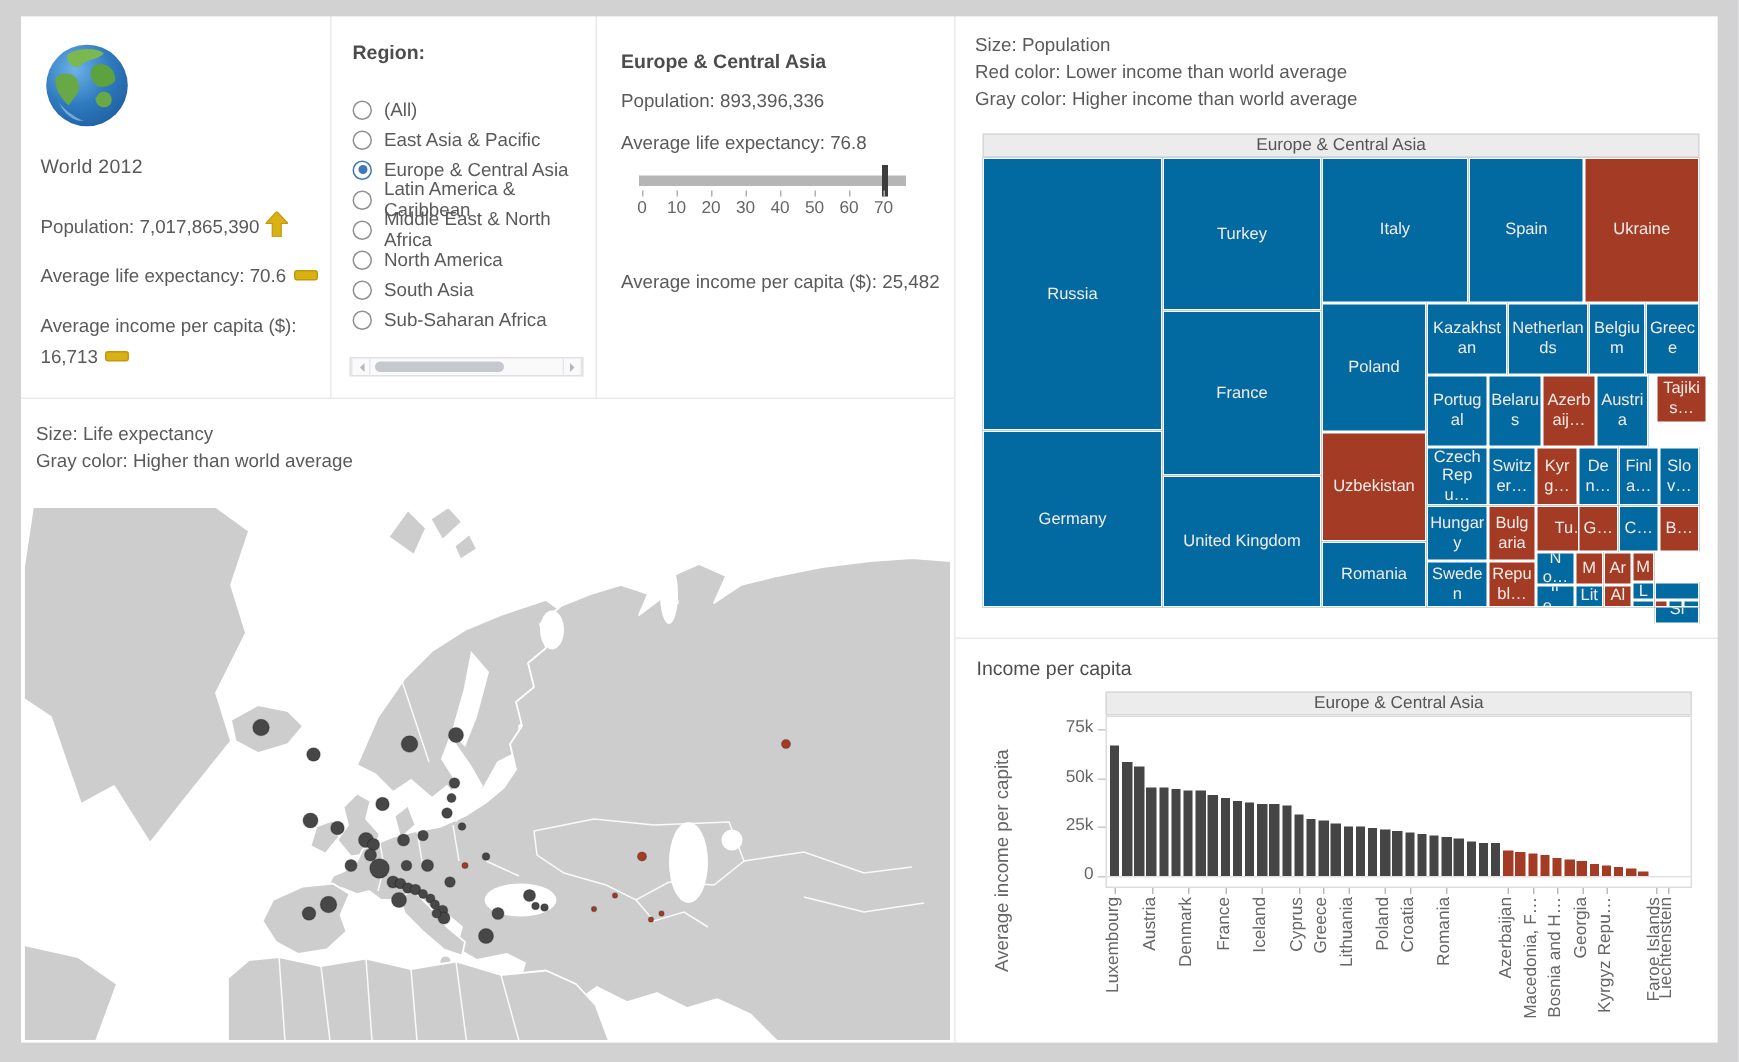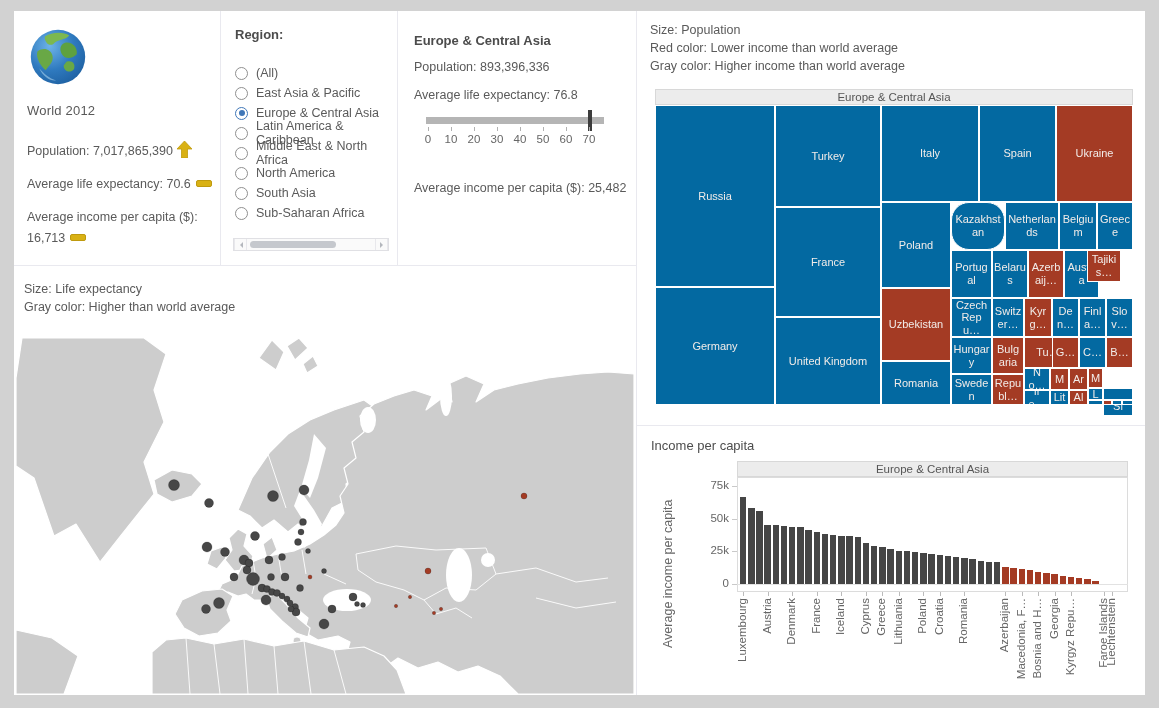--- a/index.html
+++ b/index.html
@@ -210,29 +210,29 @@
         <div class="cell g" style="left: 0px; top: 182px; width: 120px; height: 118px;">Germany</div>
         <div class="cell g" style="left: 120px; top: 0px; width: 106px; height: 102px;">Turkey</div>
         <div class="cell g" style="left: 120px; top: 102px; width: 106px; height: 110px;">France</div>
         <div class="cell g" style="left: 226px; top: 0px; width: 98px; height: 97px;">Italy</div>
         <div class="cell g" style="left: 120px; top: 212px; width: 106px; height: 88px;">United Kingdom</div>
         <div class="cell g" style="left: 324px; top: 0px; width: 77px; height: 97px;">Spain</div>
         <div class="cell r" style="left: 401px; top: 0px; width: 77px; height: 97px;">Ukraine</div>
         <div class="cell g" style="left: 226px; top: 97px; width: 70px; height: 86px;">Poland</div>
         <div class="cell r" style="left: 226px; top: 183px; width: 70px; height: 73px;">Uzbekistan</div>
         <div class="cell g" style="left: 226px; top: 256px; width: 70px; height: 44px;">Romania</div>
-        <div class="cell g" style="left: 296px; top: 97px; width: 54px; height: 48px; border-radius: 18px;">Kazakhstan</div>
+        <div class="cell g" style="left: 296px; top: 97px; width: 54px; height: 48px;">Kazakhstan</div>
         <div class="cell g" style="left: 350px; top: 97px; width: 54px; height: 48px;">Netherlands</div>
         <div class="cell g" style="left: 404px; top: 97px; width: 38px; height: 48px;">Belgium</div>
         <div class="cell g" style="left: 442px; top: 97px; width: 36px; height: 48px;">Greece</div>
         <div class="cell g" style="left: 296px; top: 145px; width: 41px; height: 48px;">Portugal</div>
         <div class="cell g" style="left: 337px; top: 145px; width: 36px; height: 48px;">Belarus</div>
         <div class="cell r" style="left: 373px; top: 145px; width: 36px; height: 48px;">Azerbaij…</div>
         <div class="cell g" style="left: 409px; top: 145px; width: 35px; height: 48px;">Austria</div>
-        <div class="cell r" style="left: 432px; top: 145px; width: 34px; height: 32px;">Tajikis…</div>
+        <div class="cell r" style="left: 449px; top: 145px; width: 34px; height: 32px;">Tajikis…</div>
         <div class="cell g" style="left: 296px; top: 193px; width: 41px; height: 39px;">Czech Repu…</div>
         <div class="cell g" style="left: 337px; top: 193px; width: 32px; height: 39px;">Switzer…</div>
         <div class="cell r" style="left: 369px; top: 193px; width: 28px; height: 39px;">Kyrg…</div>
         <div class="cell g" style="left: 397px; top: 193px; width: 27px; height: 39px;">Den…</div>
         <div class="cell g" style="left: 424px; top: 193px; width: 27px; height: 39px;">Finla…</div>
         <div class="cell g" style="left: 451px; top: 193px; width: 27px; height: 39px;">Slov…</div>
         <div class="cell g" style="left: 296px; top: 232px; width: 41px; height: 37px;">Hungary</div>
         <div class="cell r" style="left: 337px; top: 232px; width: 32px; height: 37px;">Bulgaria</div>
         <div class="cell r" style="left: 369px; top: 232px; width: 48px; height: 31px;">Tu…</div>
         <div class="cell r" style="left: 397px; top: 232px; width: 27px; height: 31px;">G…</div>

